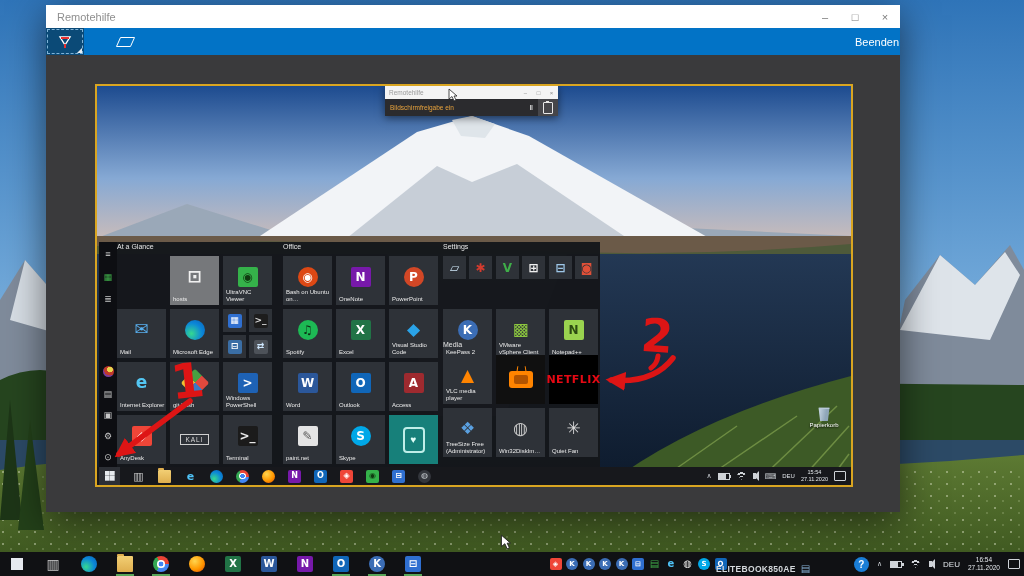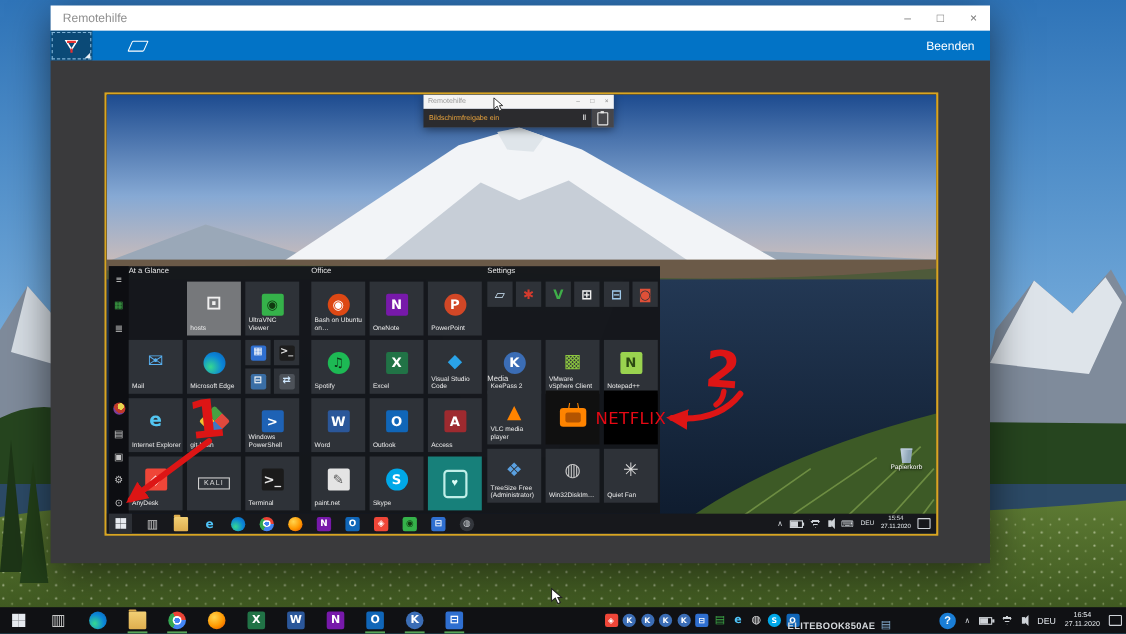--- a/index.html
+++ b/index.html
@@ -17,21 +17,21 @@
   .title-text{flex:1;font-size:11px;color:#8f8f8f;padding-left:11px}
   .win-btn{width:30px;height:23px;display:flex;align-items:center;justify-content:center;
            color:#7a7a7a;font-size:11px;cursor:default}
   .toolbar{height:27px;background:#0273c6;display:flex;align-items:center;flex:0 0 auto;position:relative}
   .tool-sel{width:38px;height:27px;background:#0b4a77;outline:1px dashed #7fb3d8;outline-offset:-2px;
             display:flex;align-items:center;justify-content:center;position:relative}
   .tool-sel::after{content:"";position:absolute;right:2px;bottom:2px;
             border-left:5px solid transparent;border-bottom:5px solid #e8eef4}
   .eraser-btn{margin-left:26px;width:30px;height:27px;display:flex;align-items:center;justify-content:center}
   .eraser-shape{width:13px;height:8px;border:1.6px solid #fff;transform:skewX(-24deg);border-radius:1px}
-  .beenden{margin-left:auto;padding-right:14px;color:#fff;font-size:11px}
+  .beenden{margin-left:auto;padding-right:1px;color:#fff;font-size:11px}
   .win-content{flex:1;background:#3a3a3c;position:relative}
 
   
   .remote-frame{position:absolute;left:49px;top:29px;width:754px;height:399px;border:2px solid #d9a521}
   .remote{position:relative;width:754px;height:399px;overflow:hidden;background:#14243c}
   #remote-bg{position:absolute;inset:0}
 
   
   .session{position:absolute;left:288px;top:0;width:173px;z-index:6;box-shadow:0 2px 8px rgba(0,0,0,.5)}
   .session-title{height:13px;background:#f4f4f4;display:flex;align-items:center}
@@ -57,21 +57,21 @@
   .sm-header{position:absolute;font-size:7px;color:#e6e6e6}
   .tile{position:absolute;background:#2e3238;display:flex;align-items:center;justify-content:center;cursor:pointer}
   .tile .lbl{position:absolute;left:3px;bottom:2px;right:1px;font-size:6px;color:#ececec;
              line-height:1.2;text-align:left;pointer-events:none}
   .glyph{display:flex;align-items:center;justify-content:center;font-weight:bold;
          font-family:"DejaVu Sans",sans-serif;line-height:1}
   .badge{color:#fff}
   .cal-wd{position:absolute;top:5px;left:0;right:0;text-align:center;font-size:6.5px;color:#ddd}
   .cal-day{position:absolute;top:12px;left:0;right:0;text-align:center;font-size:22px;
            font-weight:300;color:#fff;font-family:"DejaVu Sans",sans-serif}
-  .ico-netflix{font-size:15px;font-weight:normal;color:#e50914;letter-spacing:.4px;
+  .ico-netflix{font-size:11px;font-weight:bold;color:#e50914;letter-spacing:.4px;
                font-family:"DejaVu Sans",sans-serif}
   .ico-kali{border:1px solid #cfcfcf;color:#dadada;font-size:6.5px;padding:1px 4px;letter-spacing:1px}
   .ico-tv{width:24px;height:17px;background:#ff8400;border-radius:3px;position:relative;
           display:flex;align-items:center;justify-content:center}
   .ico-tv .tv-screen{width:14px;height:9px;background:#b35400;border-radius:2px}
   .ico-tv::before{content:"";position:absolute;top:-5px;left:8px;width:7px;height:5px;
           border-left:1.5px solid #ff8400;border-right:1.5px solid #ff8400;
           transform:perspective(6px) rotateX(14deg)}
   .ico-clipboard-heart{width:18px;height:22px;border:2px solid #bfeee8;border-radius:4px;
           display:flex;align-items:center;justify-content:center;color:#dffef8;font-size:10px}

